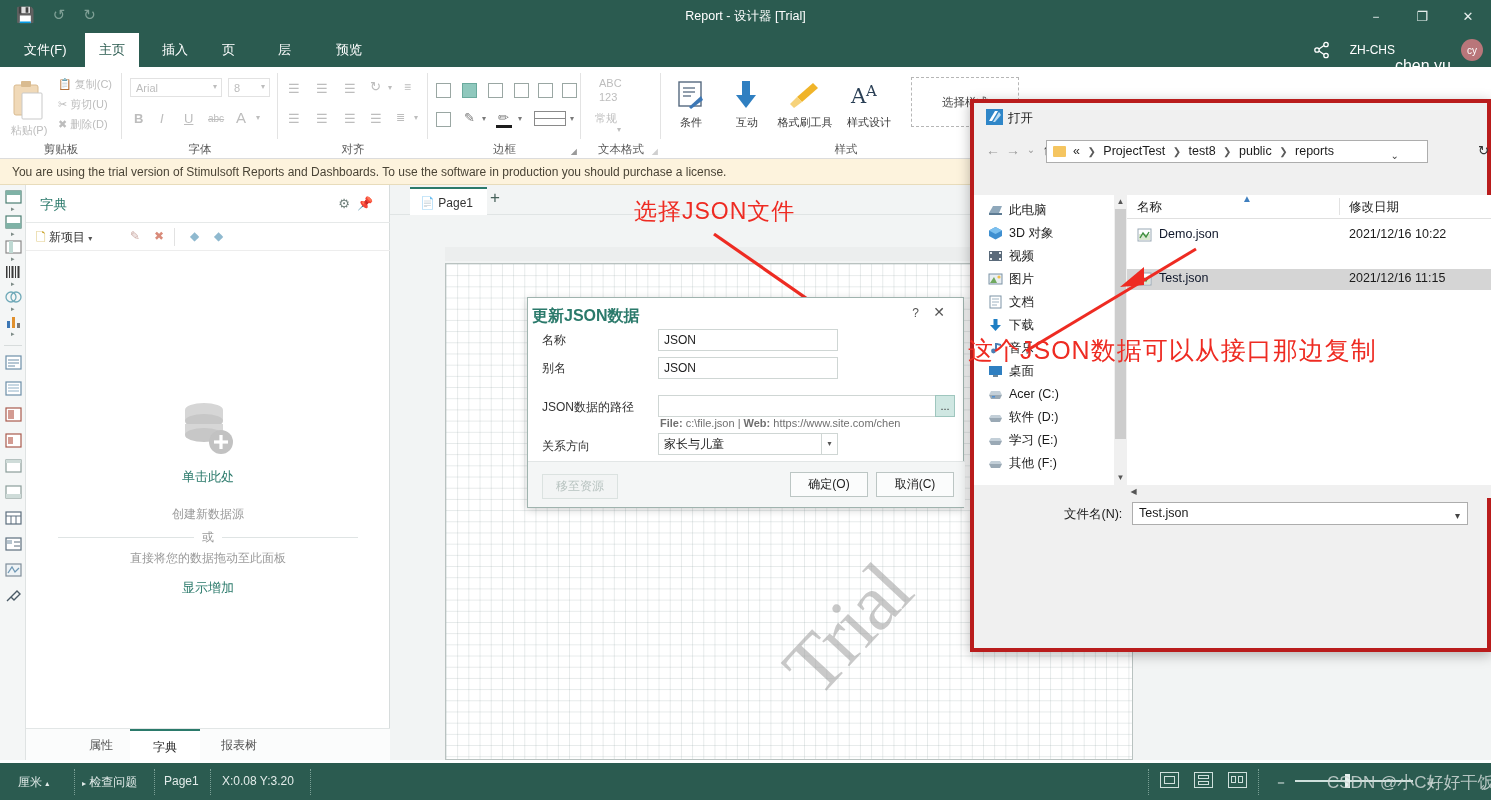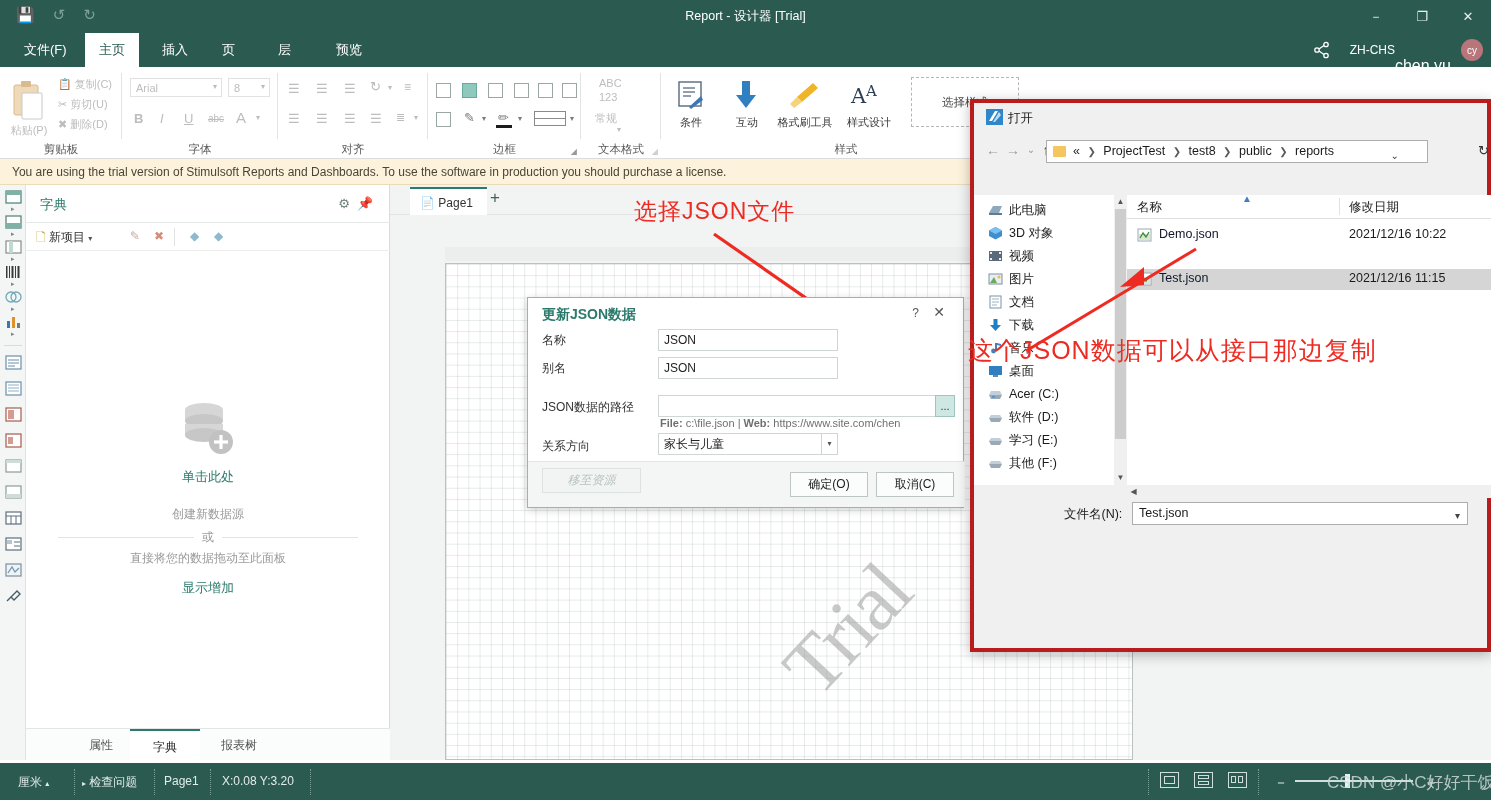--- a/index.html
+++ b/index.html
@@ -128,21 +128,21 @@
 
   
   .redtext { position:absolute; color:#ee2b22; font-size:23px; letter-spacing:1px; }
   svg.redarrow { position:absolute; overflow:visible; }
 
   
   #jsondlg {
     position:absolute; left:527px; top:297px; width:437px; height:211px;
     background:#ffffff; border:1px solid #9fb3ae; box-shadow:0 2px 8px rgba(0,0,0,.18);
   }
-  #jsondlg .dtitle { position:absolute; left:14px; top:8px; font-size:14px; font-weight:bold; color:#2b7a6b;text-align:right;}
+  #jsondlg .dtitle { position:absolute; left:4px; top:8px; font-size:16px; font-weight:bold; color:#2b7a6b;text-align:right;}
   #jsondlg .dq { position:absolute; right:44px; top:8px; font-size:12px; color:#555;}
   #jsondlg .dx { position:absolute; right:18px; top:6px; font-size:14px; color:#555;}
   #jsondlg .flabel { position:absolute; left:14px; font-size:12px; color:#333;}
   #jsondlg .finput {
     position:absolute; height:22px; background:#fff; border:1px solid #cfd6d4;
     font-size:12px; color:#222; line-height:20px; padding:0 5px;
   }
   #browsebtn { position:absolute; left:407px; top:97px; width:20px; height:22px;
                background:#cfe7e2; border:1px solid #9fc6be; font-size:11px; color:#333;
                display:flex;align-items:center;justify-content:center;}
@@ -587,21 +587,21 @@
     <b>File:</b><span> c:\file.json | </span><b>Web:</b><span> https://www.site.com/chen</span>
   </div>
 
   <div class="flabel" style="top:140px;">关系方向</div>
   <div class="finput" style="left:130px;top:135px;width:180px;">
     <span>家长与儿童</span>
     <span class="sel-arrow" style="right:0;top:0;height:20px;">▾</span>
   </div>
 
   <div class="foot">
-    <div class="dbtn disabled" style="left:14px;top:6px;width:99px;font-style:italic;">移至资源</div>
+    <div class="dbtn disabled" style="left:14px;top:12px;width:76px;">移至资源</div>
     <div class="dbtn" style="left:262px;top:10px;width:78px;">确定(O)</div>
     <div class="dbtn" style="left:348px;top:10px;width:78px;">取消(C)</div>
   </div>
 </div>
 
 <div id="opendlg">
   <svg id="slogo" viewBox="0 0 17 16">
     <rect x="0" y="0" width="17" height="16" fill="#2f86c8"></rect>
     <path d="M3 12 L9 2 L12 2 L6 12 Z" fill="#ffffff"></path>
     <path d="M7 13 L13 3 L15 6 L9 13 Z" fill="#bcdcf2"></path>

